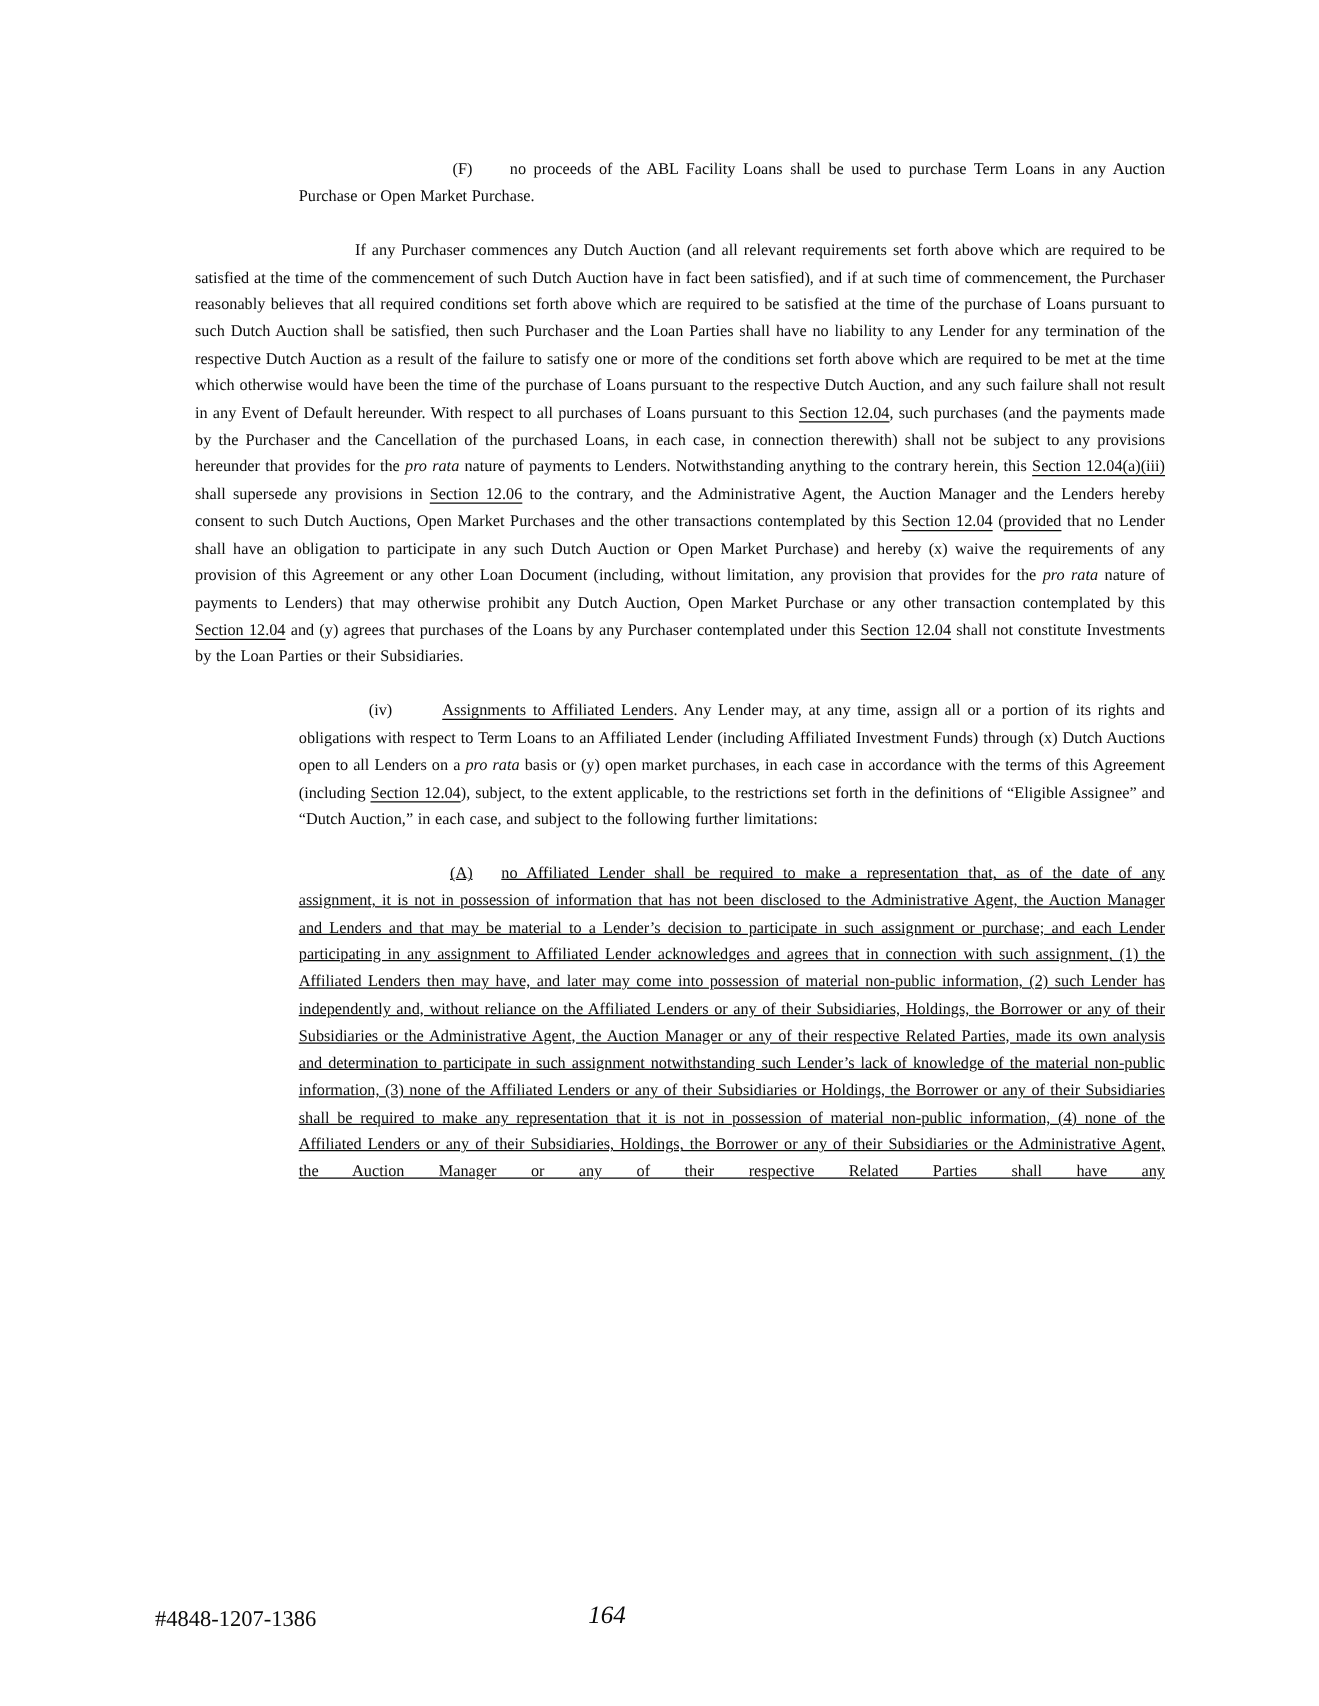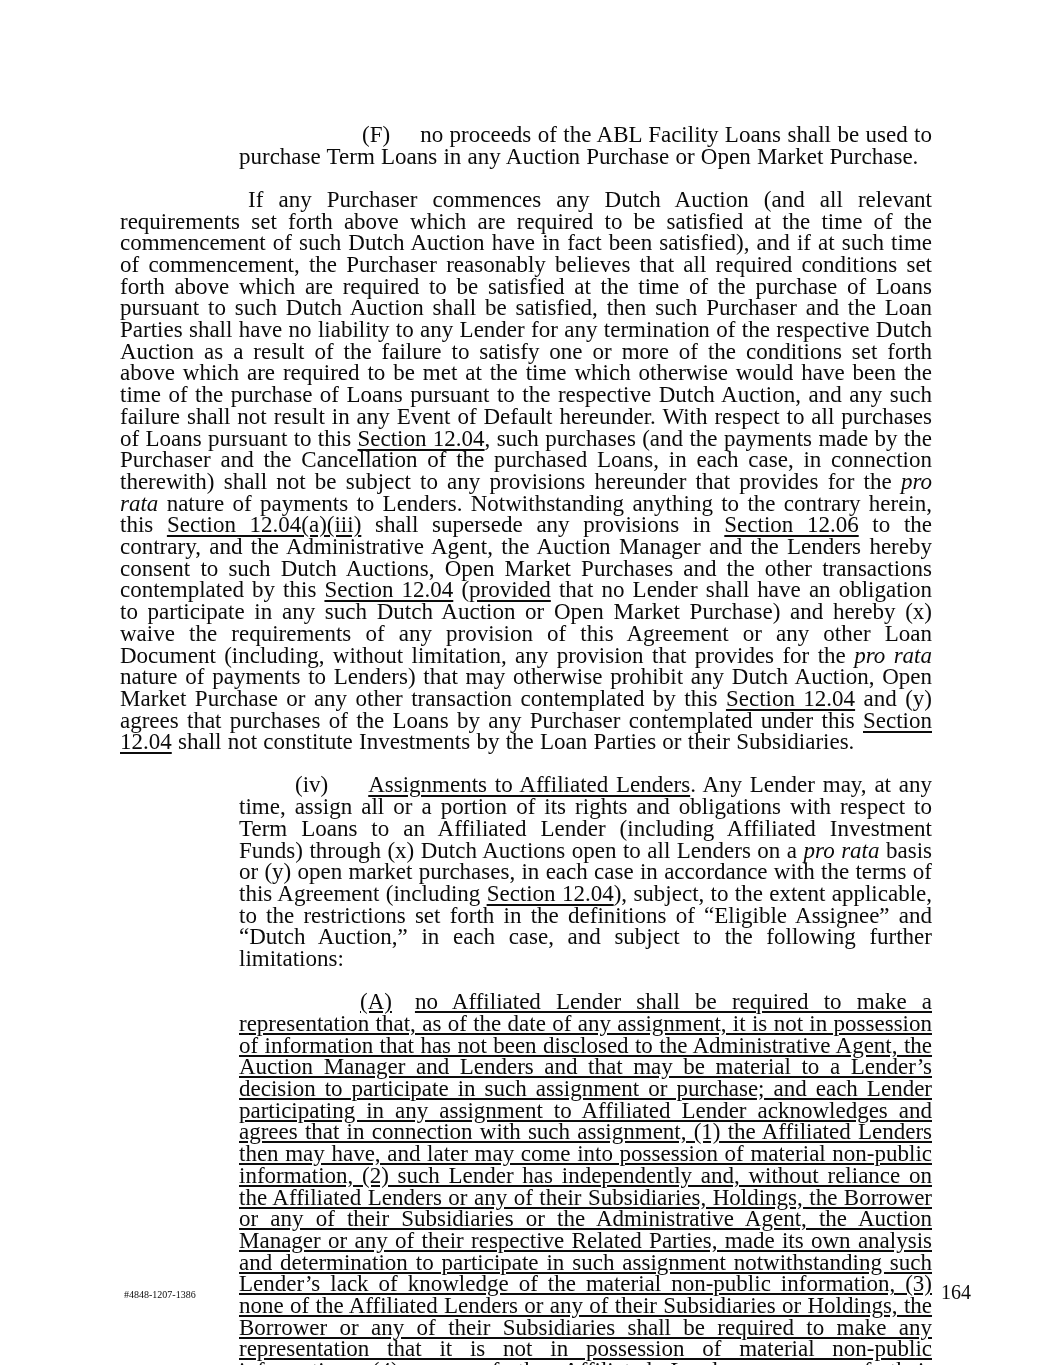--- a/index.html
+++ b/index.html
@@ -12,53 +12,54 @@
     color: #0b0b0b;
     -webkit-font-smoothing: antialiased;
   }
   .content {
     position: absolute;
     left: 120px;
     top: 124px;
     width: 812px;
   }
   .para {
-    font-size: 23px;
+    font-size: 13px;
     line-height: 21.7px;
     text-align: justify;
     margin: 0 0 21.4px 0;
     word-spacing: 0.5px;
   }
   .block { margin-left: 119px; }
   .indent-f  { text-indent: 123px; }
-  .indent-main { text-indent: 128px; }
+  .indent-main { text-indent: 128px; margin-left: 36px; }
   .indent-iv { text-indent: 56px; margin-top: 20px; }
   .indent-a  { text-indent: 121px; }
   .justify-last { text-align-last: justify; text-decoration: underline; }
   .tab { display: inline-block; text-indent: 0; }
   .tab-f  { width: 30px; }
   .tab-iv { width: 40px; }
   .tab-a  { width: 23px; }
   .u { text-decoration: underline; text-underline-offset: 3px; }
   .i { font-style: italic; }
   .footer-docid {
     position: absolute;
     left: 124px;
     top: 1286px;
-    font-size: 10px;
+    font-size: 18px;
     line-height: 18px;
   }
   .footer-pagenum {
     position: absolute;
     left: 0;
     top: 1280px;
     width: 971px;
-    text-align: right;
+    text-align: center;
     font-size: 20px;
     line-height: 24px;
+    font-style: italic;
   }
 </style>
 </head>
 <body>
 
 <div class="content">
 
   <p class="para block indent-f"><span>(F)</span><span class="tab tab-f"></span><span>no proceeds of the ABL Facility Loans shall be used to purchase Term Loans in any Auction Purchase or Open Market Purchase.</span></p>
 
   <p class="para indent-main"><span>If any Purchaser commences any Dutch Auction (and all relevant requirements set forth above which are required to be satisfied at the time of the commencement of such Dutch Auction have in fact been satisfied), and if at such time of commencement, the Purchaser reasonably believes that all required conditions set forth above which are required to be satisfied at the time of the purchase of Loans pursuant to such Dutch Auction shall be satisfied, then such Purchaser and the Loan Parties shall have no liability to any Lender for any termination of the respective Dutch Auction as a result of the failure to satisfy one or more of the conditions set forth above which are required to be met at the time which otherwise would have been the time of the purchase of Loans pursuant to the respective Dutch Auction, and any such failure shall not result in any Event of Default hereunder.  With respect to all purchases of Loans pursuant to this </span><span class="u">Section 12.04</span><span>, such purchases (and the payments made by the Purchaser and the Cancellation of the purchased Loans, in each case, in connection therewith) shall not be subject to any provisions hereunder that provides for the </span><span class="i">pro rata</span><span> nature of payments to Lenders.  Notwithstanding anything to the contrary herein, this </span><span class="u">Section 12.04(a)(iii)</span><span> shall supersede any provisions in </span><span class="u">Section 12.06</span><span> to the contrary, and the Administrative Agent, the Auction Manager and the Lenders hereby consent to such Dutch Auctions, Open Market Purchases and the other transactions contemplated by this </span><span class="u">Section 12.04</span><span> (</span><span class="u">provided</span><span> that no Lender shall have an obligation to participate in any such Dutch Auction or Open Market Purchase) and hereby (x) waive the requirements of any provision of this Agreement or any other Loan Document (including, without limitation, any provision that provides for the </span><span class="i">pro rata</span><span> nature of payments to Lenders) that may otherwise prohibit any Dutch Auction, Open Market Purchase or any other transaction contemplated by this </span><span class="u">Section 12.04</span><span> and (y) agrees that purchases of the Loans by any Purchaser contemplated under this </span><span class="u">Section 12.04</span><span> shall not constitute Investments by the Loan Parties or their Subsidiaries.</span></p>

